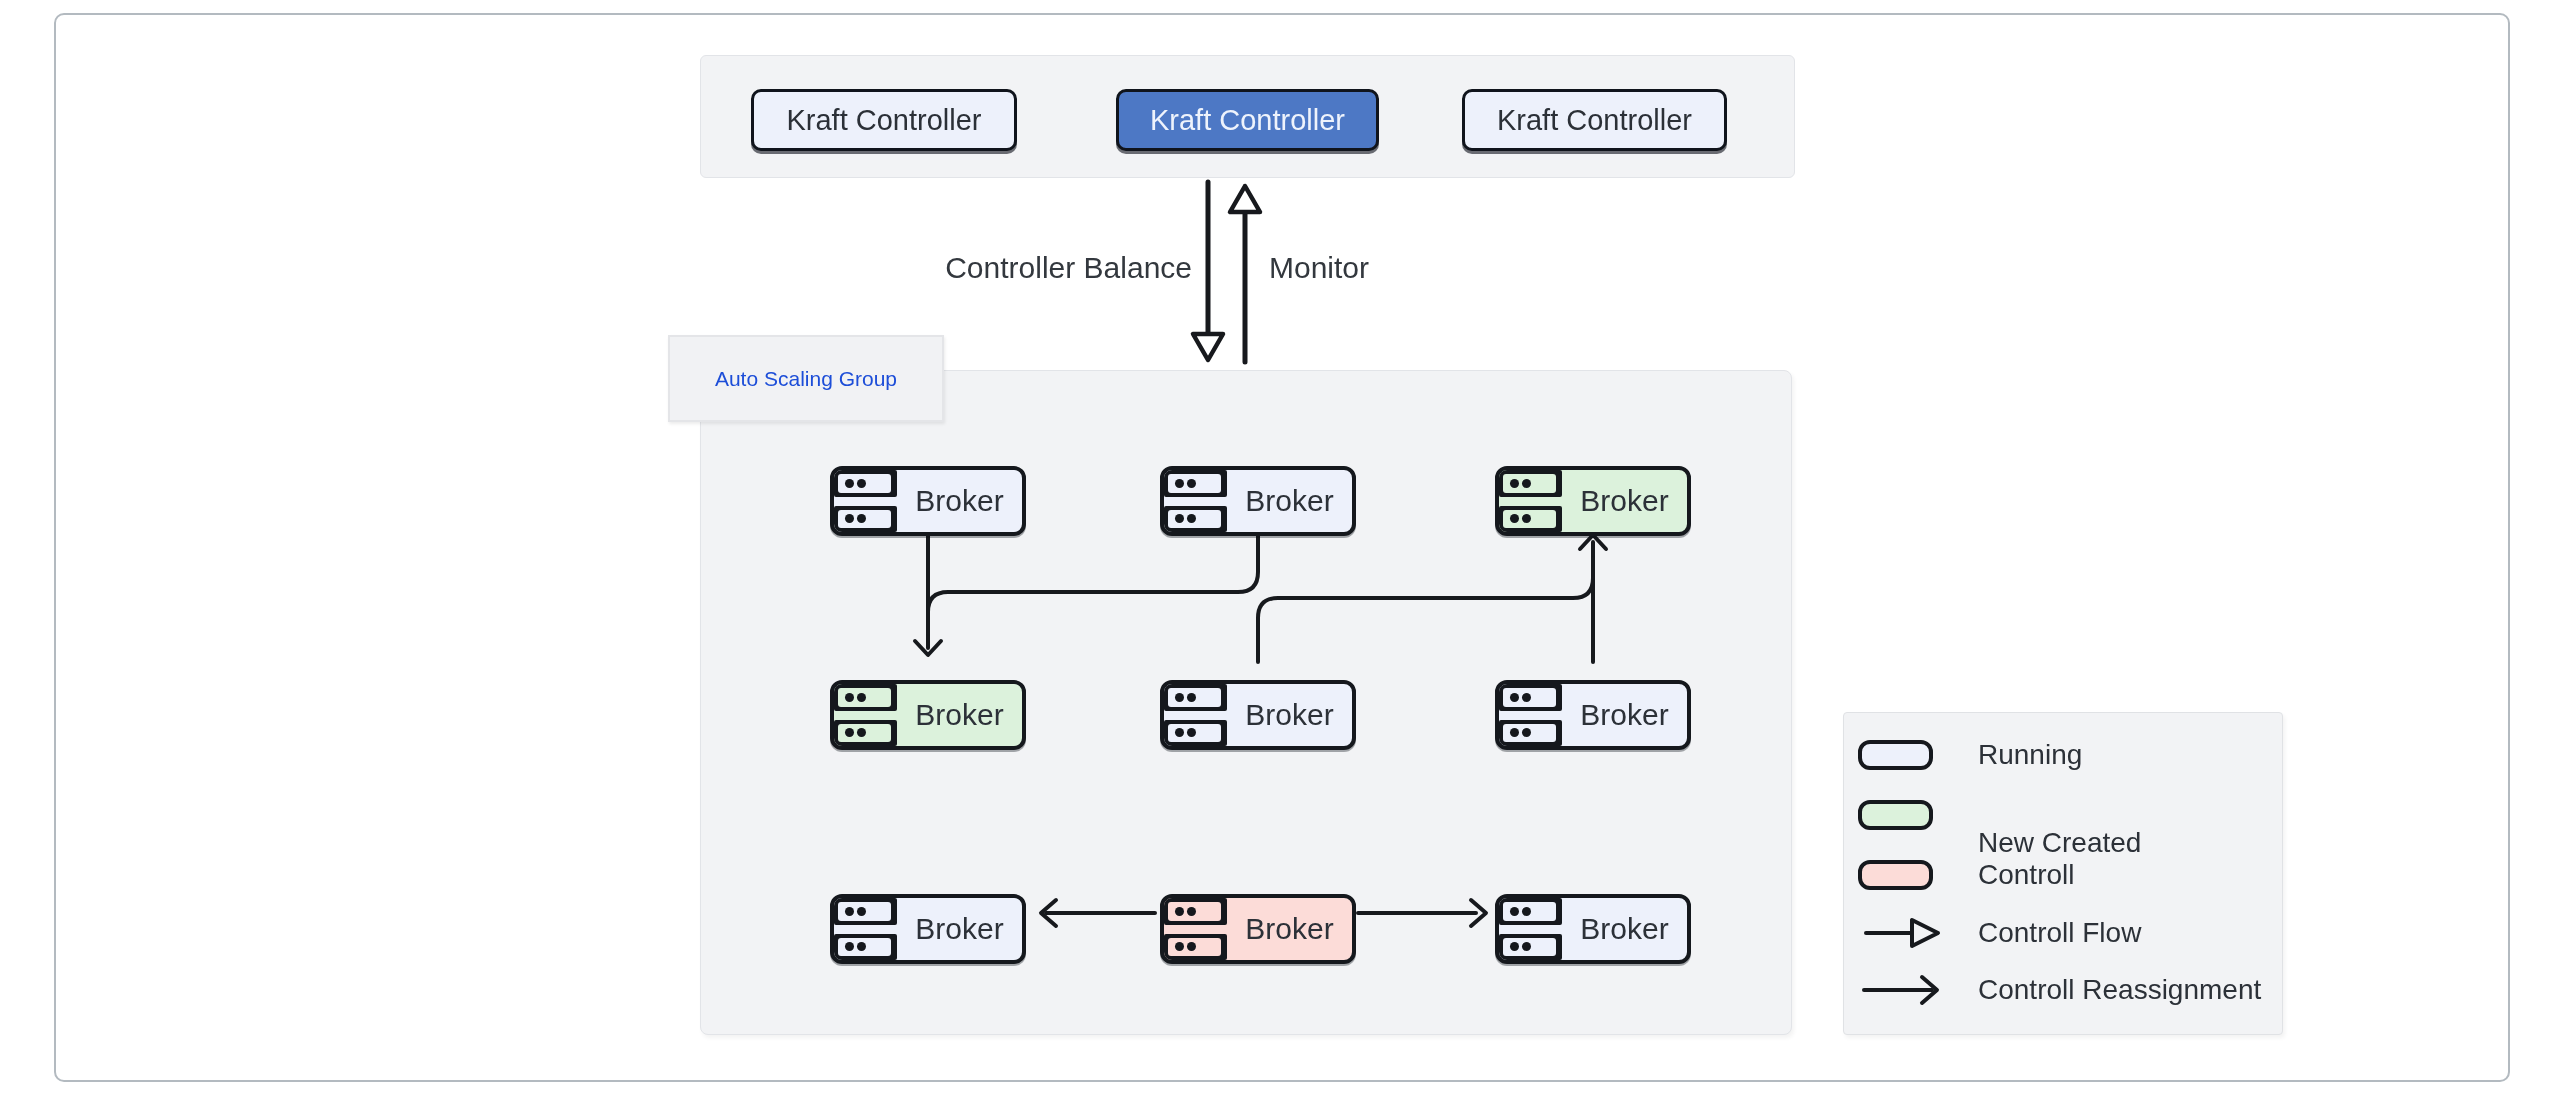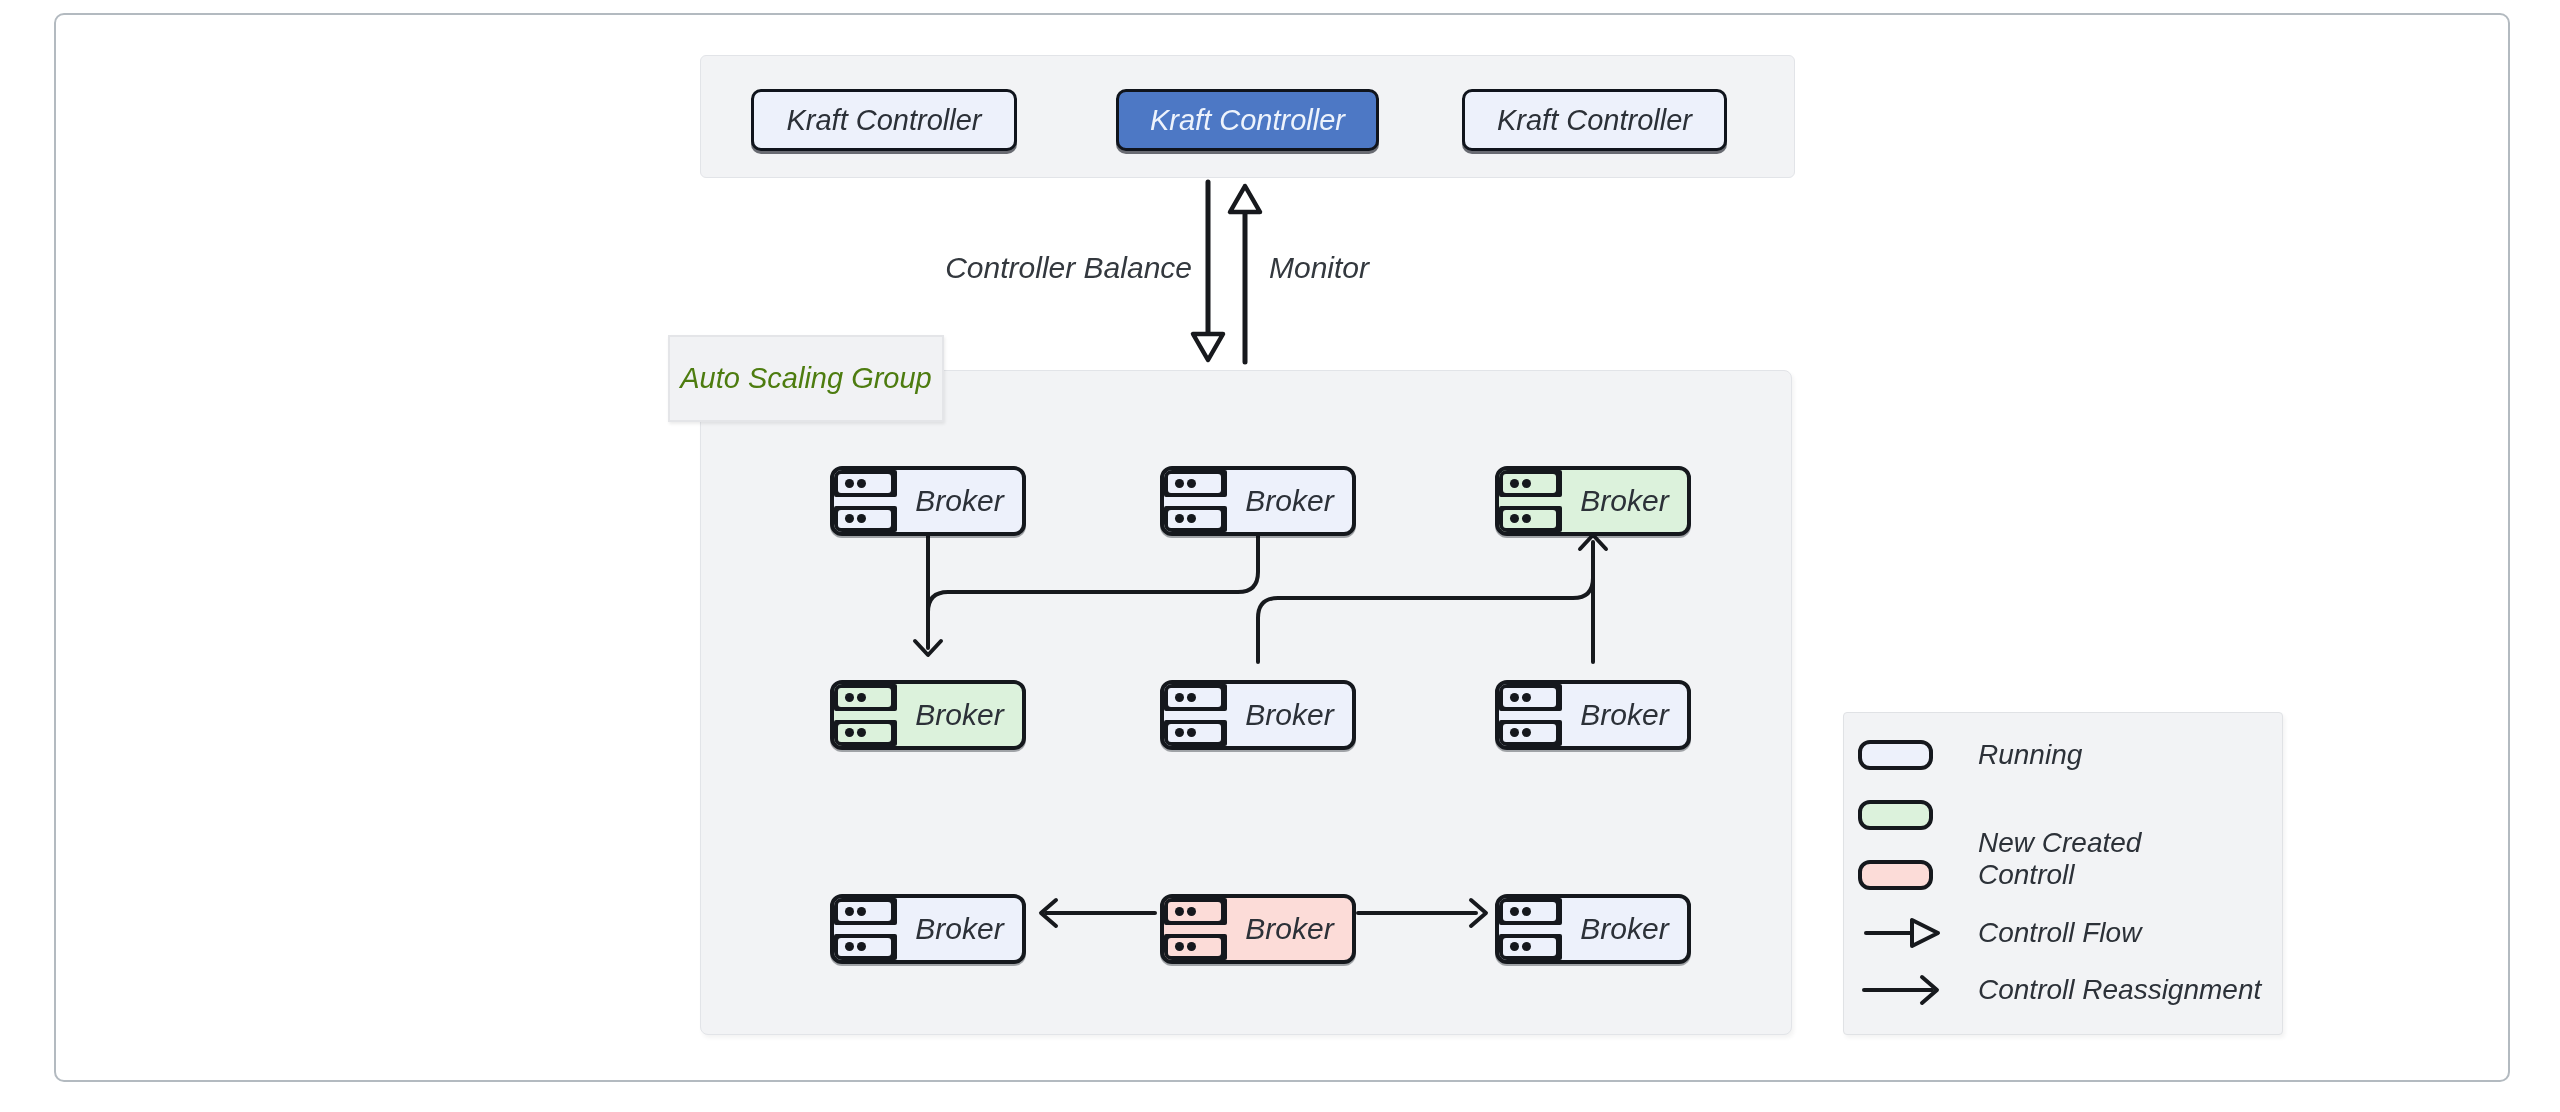--- a/index.html
+++ b/index.html
@@ -1,33 +1,33 @@
 <!DOCTYPE html>
 <html style="--running: #edf1fb; --new-created: #dcf2dc; --destroyed: #fcdcd8; --controller-active: #4d78c5; --stroke: #17191d; --panel: #f2f3f5;"><head>
 <meta charset="utf-8">
 <style>
   html,body{margin:0;padding:0;background:#ffffff;}
   body{width:2560px;height:1112px;position:relative;overflow:hidden;
        font-family:"Liberation Sans","DejaVu Sans",sans-serif;color:#2c3138;}
 
-  .abs{position:absolute;box-sizing:border-box;font-style:italic;}
+  .abs{position:absolute;box-sizing:border-box;}
 
   
   .frame{left:54px;top:13px;width:2456px;height:1069px;background:#ffffff;
          border:2px solid #b3bac0;border-radius:10px;}
 
   
   .panel{background:var(--panel);border:1.5px solid #e2e4e8;}
   .controllers-panel{left:700px;top:55px;width:1095px;height:123px;border-radius:6px;}
   .asg-panel{left:700px;top:370px;width:1092px;height:665px;border-radius:8px;
              box-shadow:2px 3px 4px rgba(0,0,0,0.05);}
   .asg-title{left:668px;top:335px;width:276px;height:87px;background:#f1f2f4;
              border:2px solid #e4e5e8;box-shadow:1px 2px 3px rgba(0,0,0,0.08);
              display:flex;align-items:center;justify-content:center;
-             font-size:29px;color:#4d7c0f;}
+             font-size:21px;color:#1d4ed8;}
 
   
   .ctrl{height:62px;border:3.5px solid #10141c;border-radius:10px;
         background:var(--running);display:flex;align-items:center;justify-content:center;
         font-size:29px;color:#2b3037;box-shadow:0 3px 0 rgba(13,17,27,0.6);}
   .ctrl.active{background:var(--controller-active);color:#eef3fc;}
 
   
   .broker{width:196px;height:70px;border:4px solid #15181d;border-radius:12px;
           display:flex;overflow:hidden;box-shadow:0 2px 0 rgba(10,14,24,0.35);margin-top:16px;}

